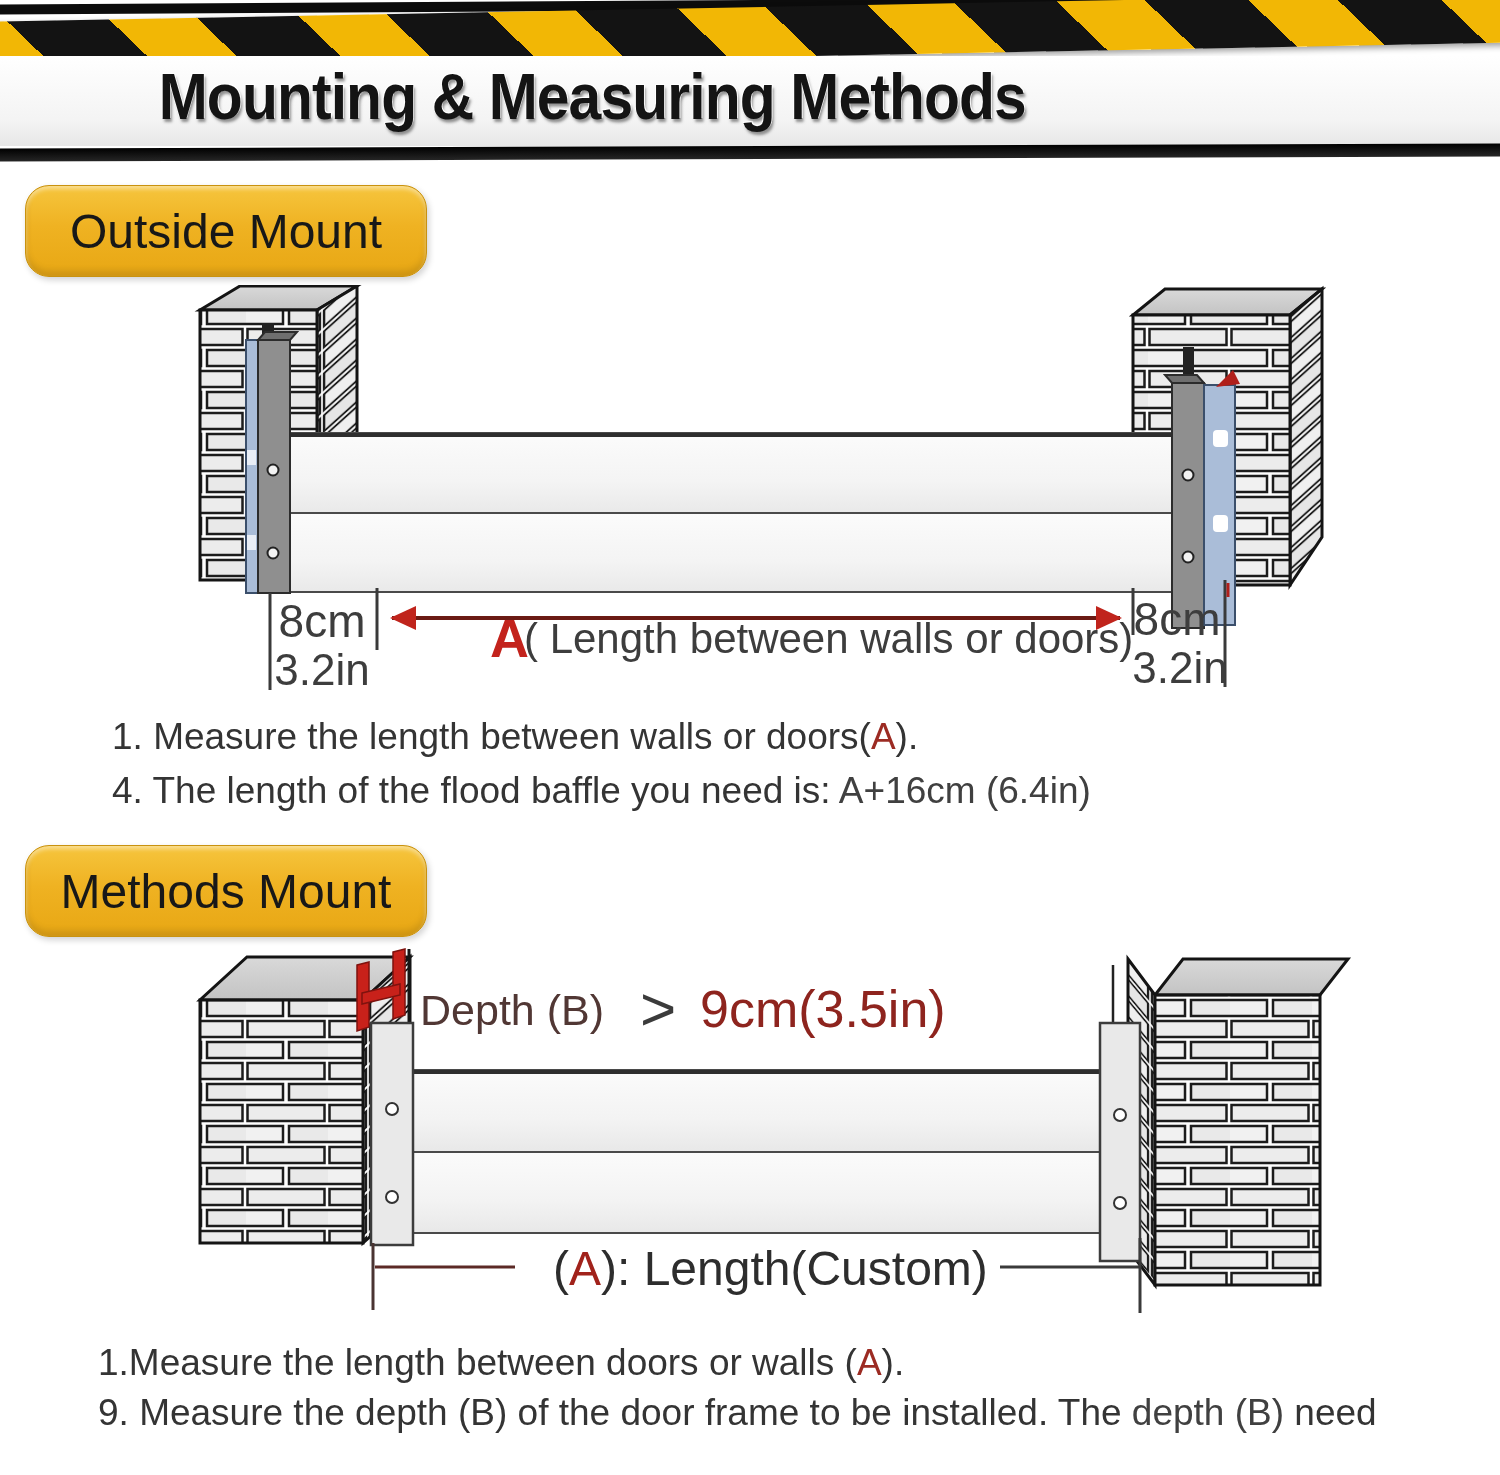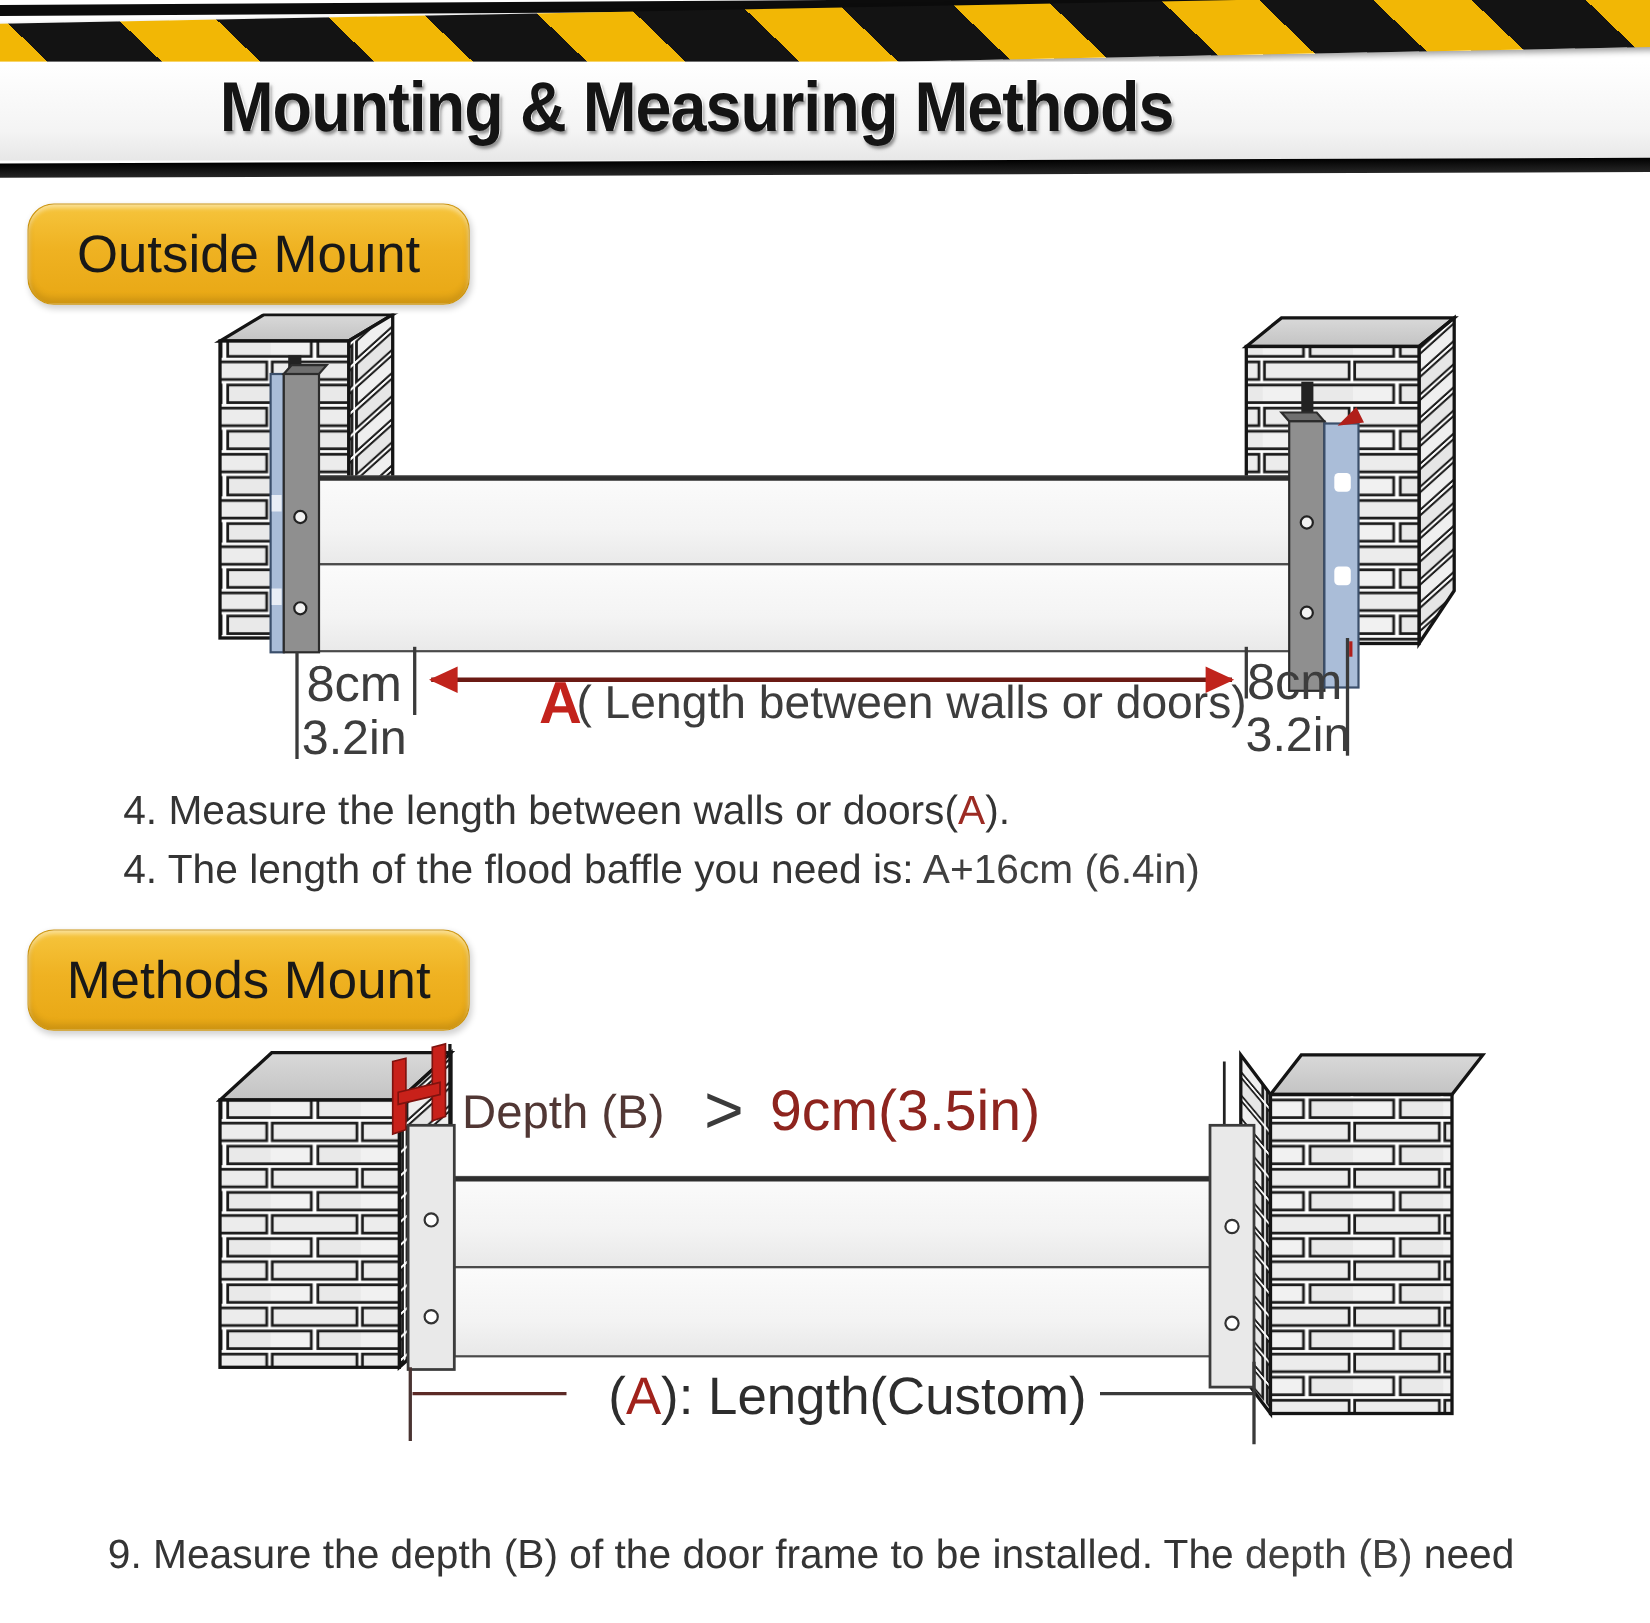--- a/index.html
+++ b/index.html
@@ -10,21 +10,21 @@
   
   .tape-wrap{top:0;left:0;width:1500px;height:64px;overflow:hidden;}
   .tape{position:absolute;top:7px;left:-30px;width:1580px;height:50px;
         background:repeating-linear-gradient(45deg,#f2b705 0 62px,#131313 62px 134px);
         transform:rotate(-1.1deg);box-shadow:0 3px 6px rgba(0,0,0,.38);}
   .tape-top{position:absolute;top:0;left:-10px;width:1530px;height:10px;background:#0c0c0c;
         transform:rotate(-0.35deg);}
   .titleband{top:56px;left:0;width:1500px;height:90px;
         background:linear-gradient(180deg,#ffffff 0%,#f4f4f4 70%,#e7e7e7 100%);}
   .title{top:60px;left:0;width:1184px;text-align:center;font-size:64px;font-weight:bold;
-        color:#141414;letter-spacing:-1px;margin-left:41px;}
+        color:#141414;letter-spacing:-1px;}
   .title>span{display:inline-block;transform:scaleX(.92);
         text-shadow:-1px -1px 0 rgba(255,255,255,.95),1px -1px 0 rgba(255,255,255,.9),
                     2px 3px 3px rgba(110,110,110,.75);}
   .blackbar{top:146px;left:0;width:1500px;height:13px;
         background:linear-gradient(180deg,#000,#262626);transform:rotate(-0.2deg);}
 
   
   .badge{width:400px;height:90px;border-radius:24px;border:1px solid #c9920f;
         background:linear-gradient(180deg,#f6c53d 0%,#efb222 45%,#e8a714 100%);
         box-shadow:inset 0 3px 4px rgba(255,255,255,.45),inset 0 -5px 7px rgba(0,0,0,.12),
@@ -143,21 +143,21 @@
       <text x="322" y="352" font-size="46" fill="#3d3d3d" text-anchor="middle">8cm</text>
       <text x="322" y="400" font-size="44" fill="#3d3d3d" text-anchor="middle">3.2in</text>
       <text x="490" y="372" font-size="54" font-weight="bold" fill="#c3231c">A</text>
       <text x="524" y="368" font-size="42" fill="#3d3d3d">( Length between walls or doors)</text>
       <text x="1177" y="350" font-size="46" fill="#3d3d3d" text-anchor="middle">8cm</text>
       <text x="1180" y="398" font-size="44" fill="#3d3d3d" text-anchor="middle">3.2in</text>
     </g>
   </svg>
 
   <div class="abs instr out-i1">
-    <span>4. Measure the length between walls or doors(</span><span class="redA">A</span><span>).</span>
+    <span>1. Measure the length between walls or doors(</span><span class="redA">A</span><span>).</span>
   </div>
   <div class="abs instr out-i2">
     <span>4. The length of the flood baffle you need is: </span><span class="red">A+16cm (6.4in)</span>
   </div>
 
   <div class="abs badge badge-inside">
     <span>Methods Mount</span>
   </div>
 
   <svg class="abs" style="top:935px;left:0;" width="1500" height="400" viewBox="0 0 1500 400">
@@ -235,17 +235,20 @@
 
     <g>
       <line x1="373" y1="308" x2="373" y2="375" stroke="#4a3432" stroke-width="3"></line>
       <line x1="375" y1="332" x2="515" y2="332" stroke="#5c2a26" stroke-width="3"></line>
       <text x="553" y="350" font-size="48" fill="#2d2d2d"><tspan>(</tspan><tspan fill="#a1221b">A</tspan><tspan fill="#2d2d2d">): Length(Custom)</tspan></text>
       <line x1="1000" y1="332" x2="1140" y2="332" stroke="#3a3a3a" stroke-width="3"></line>
       <line x1="1140" y1="303" x2="1140" y2="378" stroke="#3a3a3a" stroke-width="3"></line>
     </g>
   </svg>
 
+  <div class="abs instr in-i1">
+    <span>1.Measure the length between doors or walls (</span><span class="redA">A</span><span>).</span>
+  </div>
   <div class="abs instr in-i2">
     <span>9. Measure the depth (B) of the door frame to be installed. The </span><span class="red">depth (B)</span><span> need</span>
   </div>
 
 </div>
 
 </body></html>

